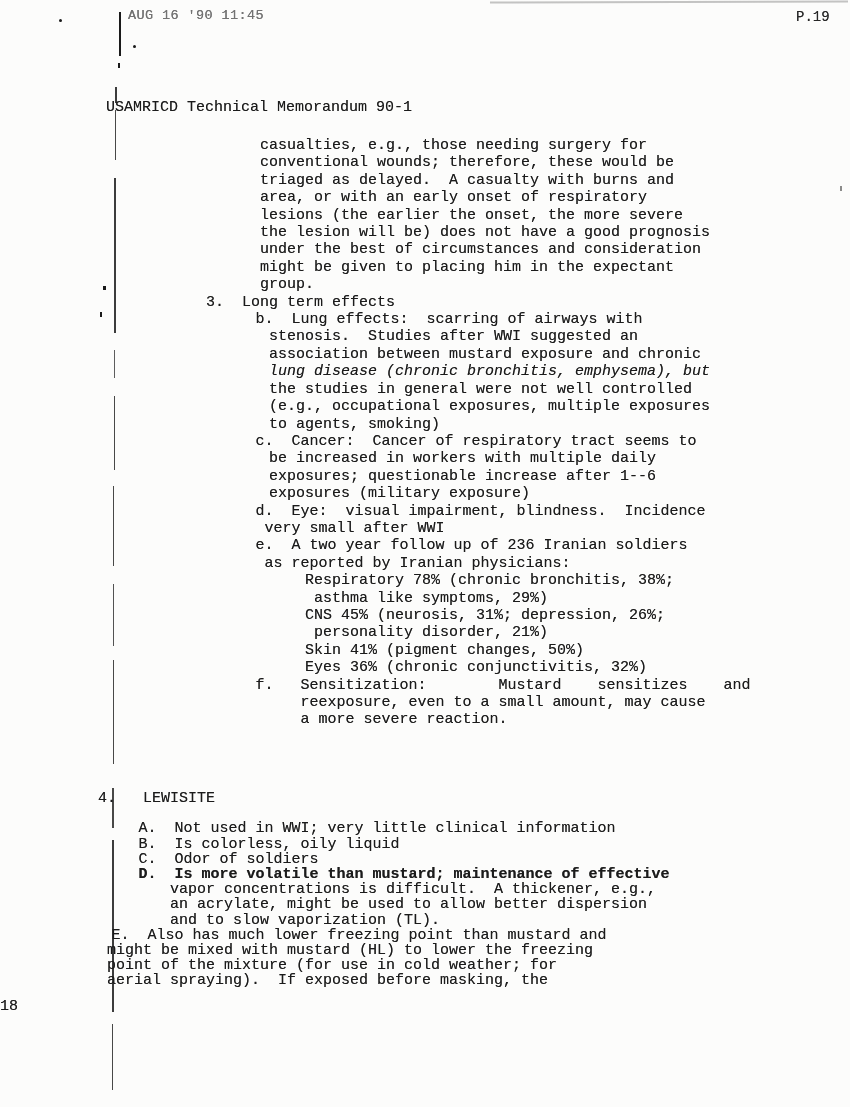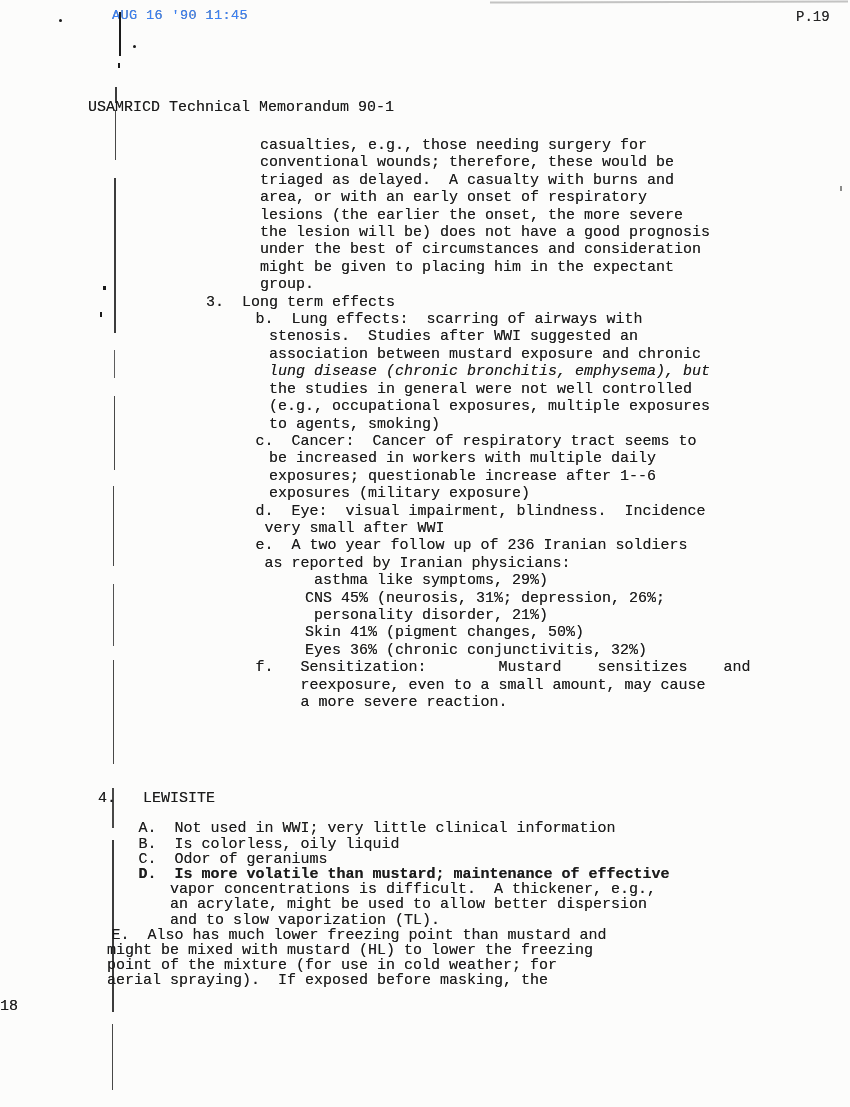--- a/index.html
+++ b/index.html
@@ -12,36 +12,36 @@
     width: 850px;
     height: 1107px;
     overflow: hidden;
     background: #fcfcfb;
     color: #1b1b1b;
     font-family: "Liberation Mono", "DejaVu Sans Mono", monospace;
     text-shadow: 0 0 0.5px rgba(0,0,0,0.55);
   }
   .fax-ts {
     position: absolute;
-    left: 112px;
+    left: 128px;
     top: 8px;
     font-size: 13.5px;
     letter-spacing: 0.4px;
-    color: #3b82f6;
+    color: #737373;
   }
   .fax-pg {
     position: absolute;
     left: 796px;
     top: 9px;
     font-size: 14px;
     color: #262626;
   }
   .doc-title {
     position: absolute;
-    left: 88px;
+    left: 106px;
     top: 99px;
     font-size: 15px;
     white-space: pre;
   }
   .block {
     position: absolute;
     left: 107px;
     font-size: 15px;
   }
   .block1 {
@@ -97,36 +97,37 @@
       <div class="line" style="margin-left: 18ch;">(e.g., occupational exposures, multiple exposures</div>
       <div class="line" style="margin-left: 18ch;">to agents, smoking)</div>
       <div class="line" style="margin-left: 16.5ch;">c.  Cancer:  Cancer of respiratory tract seems to</div>
       <div class="line" style="margin-left: 18ch;">be increased in workers with multiple daily</div>
       <div class="line" style="margin-left: 18ch;">exposures; questionable increase after 1--6</div>
       <div class="line" style="margin-left: 18ch;">exposures (military exposure)</div>
       <div class="line" style="margin-left: 16.5ch;">d.  Eye:  visual impairment, blindness.  Incidence</div>
       <div class="line" style="margin-left: 17.5ch;">very small after WWI</div>
       <div class="line" style="margin-left: 16.5ch;">e.  A two year follow up of 236 Iranian soldiers</div>
       <div class="line" style="margin-left: 17.5ch;">as reported by Iranian physicians:</div>
+      <div class="line" style="margin-left: 22ch;">Respiratory 78% (chronic bronchitis, 38%;</div>
       <div class="line" style="margin-left: 23ch;">asthma like symptoms, 29%)</div>
       <div class="line" style="margin-left: 22ch;">CNS 45% (neurosis, 31%; depression, 26%;</div>
       <div class="line" style="margin-left: 23ch;">personality disorder, 21%)</div>
       <div class="line" style="margin-left: 22ch;">Skin 41% (pigment changes, 50%)</div>
       <div class="line" style="margin-left: 22ch;">Eyes 36% (chronic conjunctivitis, 32%)</div>
       <div class="line" style="margin-left: 16.5ch;">f.   Sensitization:        Mustard    sensitizes    and</div>
       <div class="line" style="margin-left: 21.5ch;">reexposure, even to a small amount, may cause</div>
       <div class="line" style="margin-left: 21.5ch;">a more severe reaction.</div>
     </div>
 
   <div class="block block2">
       <div class="line" style="margin-left: -1ch;">4.   LEWISITE</div>
       <div class="line" style="margin-left: 0ch;">&nbsp;</div>
       <div class="line" style="margin-left: 3.5ch;">A.  Not used in WWI; very little clinical information</div>
       <div class="line" style="margin-left: 3.5ch;">B.  Is colorless, oily liquid</div>
-      <div class="line" style="margin-left: 3.5ch;">C.  Odor of geraniums</div>
+      <div class="line" style="margin-left: 3.5ch;">C.  Odor of soldiers</div>
       <div class="line" style="margin-left: 3.5ch; font-weight: bold;">D.  Is more volatile than mustard; maintenance of effective</div>
       <div class="line" style="margin-left: 7ch;">vapor concentrations is difficult.  A thickener, e.g.,</div>
       <div class="line" style="margin-left: 7ch;">an acrylate, might be used to allow better dispersion</div>
       <div class="line" style="margin-left: 7ch;">and to slow vaporization (TL).</div>
       <div class="line" style="margin-left: 0.5ch;">E.  Also has much lower freezing point than mustard and</div>
       <div class="line" style="margin-left: 0ch;">might be mixed with mustard (HL) to lower the freezing</div>
       <div class="line" style="margin-left: 0ch;">point of the mixture (for use in cold weather; for</div>
       <div class="line" style="margin-left: 0ch;">aerial spraying).  If exposed before masking, the</div>
     </div>
 

